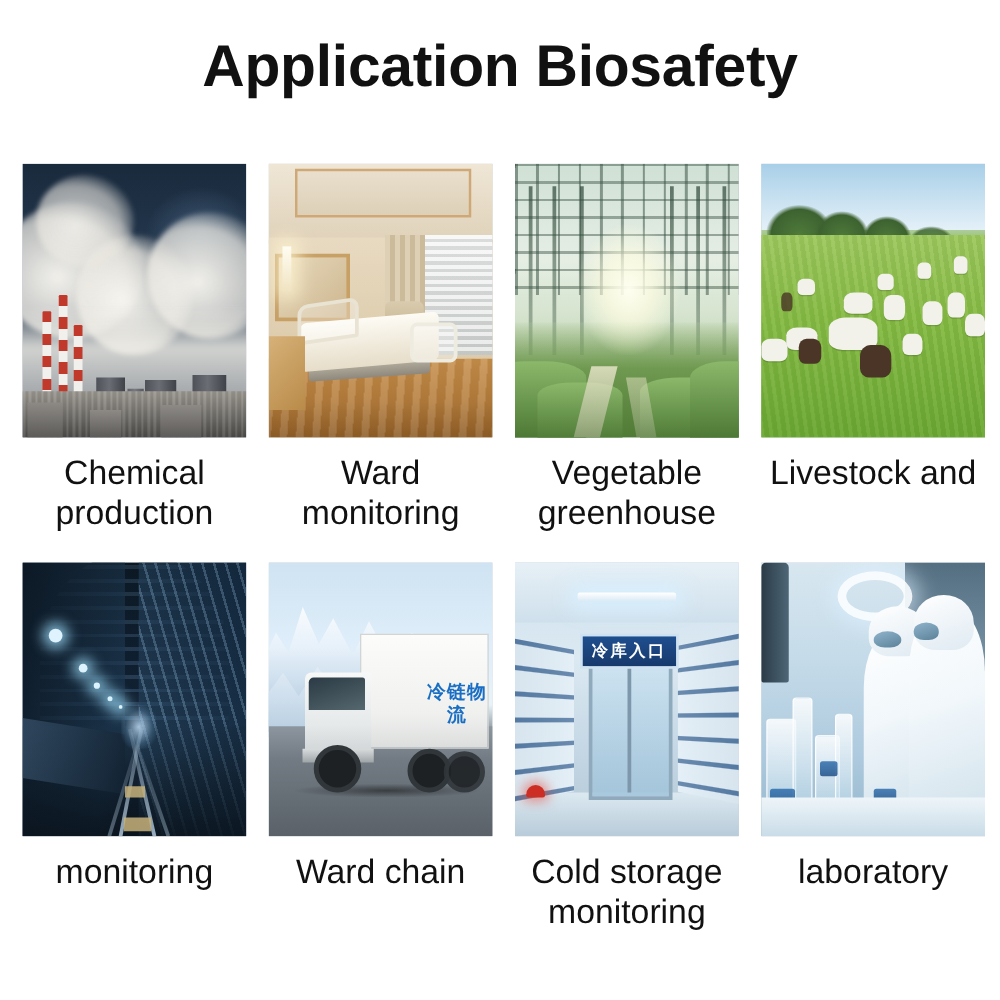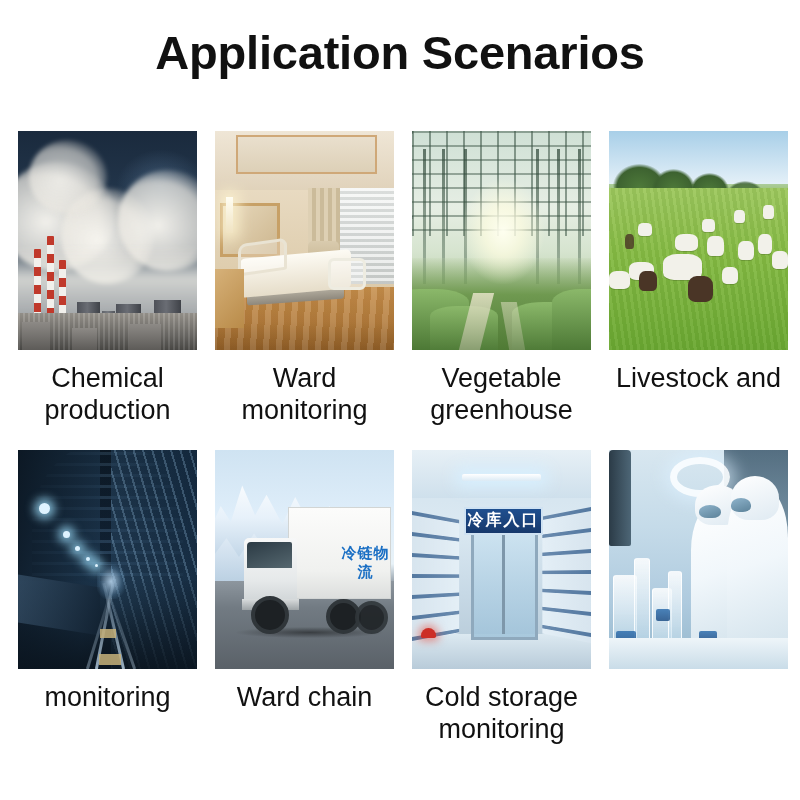--- a/index.html
+++ b/index.html
@@ -357,21 +357,21 @@
     border-radius: 2px;
   }
   .cs-sign {
     left: 29%; top: 26%; width: 42%; height: 11%;
     background: linear-gradient(180deg,#1f4f8f,#17396c);
     border: 2px solid #cfe2f2;
     display: flex; align-items: center; justify-content: center;
   }
   .cs-sign-text {
     font-family: "DejaVu Sans", sans-serif;
-    font-size: 16px; font-weight: 700; color: #ffffff;
+    font-size: 13px; font-weight: 700; color: #ffffff;
     letter-spacing: 2px;
   }
   .cs-door {
     left: 33%; top: 37%; width: 34%; height: 47%;
     background: linear-gradient(180deg, rgba(200,225,240,.75), rgba(160,195,218,.85));
     border: 3px solid #8fa9bd;
   }
   .cs-door-split {
     left: 50%; top: 37%; width: 3px; height: 47%;
     background: #7e97aa;
@@ -450,21 +450,21 @@
     background: linear-gradient(180deg,#2f6fae,#1f4f86);
     border-radius: 2px;
     opacity: .85;
   }
 </style>
 </head>
 <body>
 
 <div class="page">
 
-  <div class="page-title">Application Scenarios</div>
+  <div class="page-title">Application Biosafety</div>
 
   <div class="grid">
 
     <div class="cell">
       <div class="thumb">
         <div class="fill sc-chem">
           <div class="layer chem-sky-glow"></div>
 
           <div class="layer plume" style="left:-10%;top:14%;width:64%;height:50%;"></div>
           <div class="layer plume" style="left:24%;top:26%;width:52%;height:44%;"></div>
@@ -679,17 +679,18 @@
           <div class="lab-glass" style="left:14%;width:14px;height:44%;"></div>
           <div class="lab-glass" style="left:24%;width:18px;height:30%;"></div>
           <div class="lab-glass" style="left:33%;width:12px;height:38%;"></div>
           <div class="lab-blue-box" style="left:4%;bottom:10%;width:20px;height:16px;"></div>
           <div class="lab-blue-box" style="left:26%;bottom:22%;width:14px;height:12px;"></div>
           <div class="lab-blue-box" style="left:50%;bottom:13%;width:18px;height:10px;"></div>
           <div class="layer lab-bench"></div>
         </div>
       </div>
       <div class="caption">
+        <span class="w">laboratory</span>
       </div>
     </div>
 
   </div>
 </div>
 
 </body></html>

